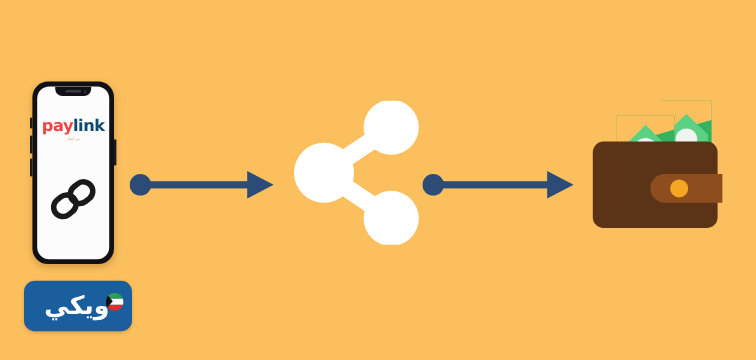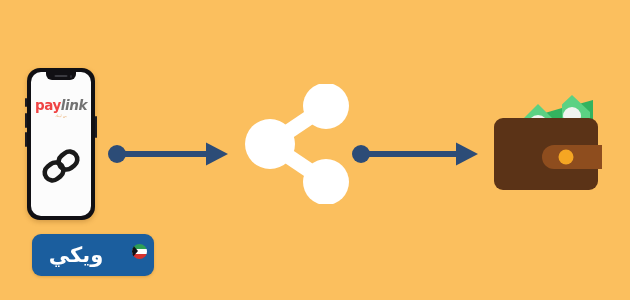--- a/index.html
+++ b/index.html
@@ -103,21 +103,21 @@
     line-height: 1;
   }
   #paylink-word {
     font-family: "DejaVu Sans", sans-serif;
     font-size: 13.5px;
     font-weight: 600;
     letter-spacing: -0.4px;
     white-space: nowrap;
   }
   .pl-pay  { color: #ef4444; }
-  .pl-link { color: #737373; font-style: italic; }
+  .pl-link { color: #0c4a6e; }
   #paylink-sub {
     margin-top: 2px;
     font-family: "DejaVu Sans", sans-serif;
     font-size: 3.6px;
     color: #E8A968;
     letter-spacing: 0.2px;
     white-space: nowrap;
     opacity: 0.95;
   }
 
@@ -152,28 +152,27 @@
     position: absolute;
     left: 492px;
     top: 82px;
     width: 118px;
     height: 112px;
   }
 
   
   #wiki-logo {
     position: absolute;
-    left: 32px;
+    left: 20px;
     top: 234px;
     width: 90px;
     height: 42px;
     background: #1B5E9E;
     border-radius: 9px;
     box-shadow: 0 1px 3px rgba(120, 70, 10, 0.25);
-    padding-left: 32px;
   }
   #wiki-text {
     position: absolute;
     left: 0;
     top: 0;
     width: 90px;
     height: 42px;
     display: flex;
     align-items: center;
     justify-content: center;

